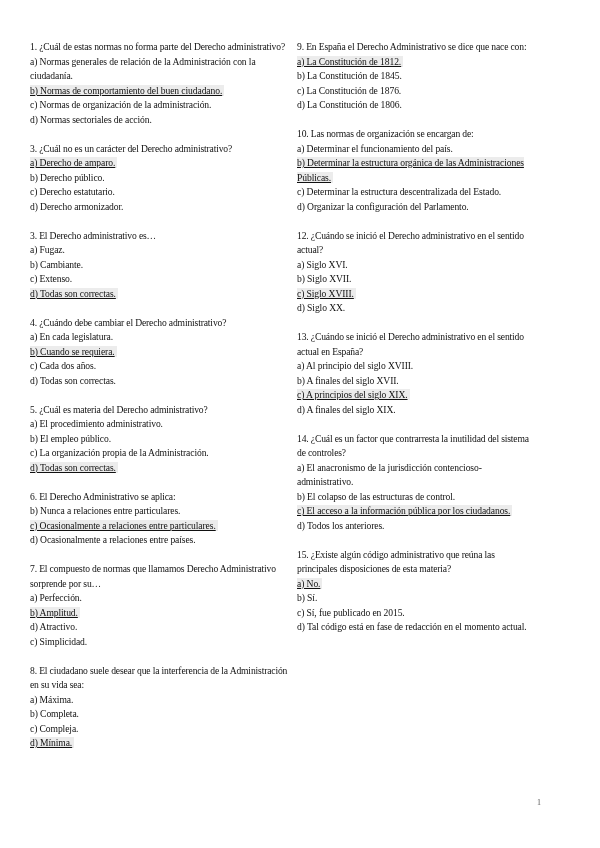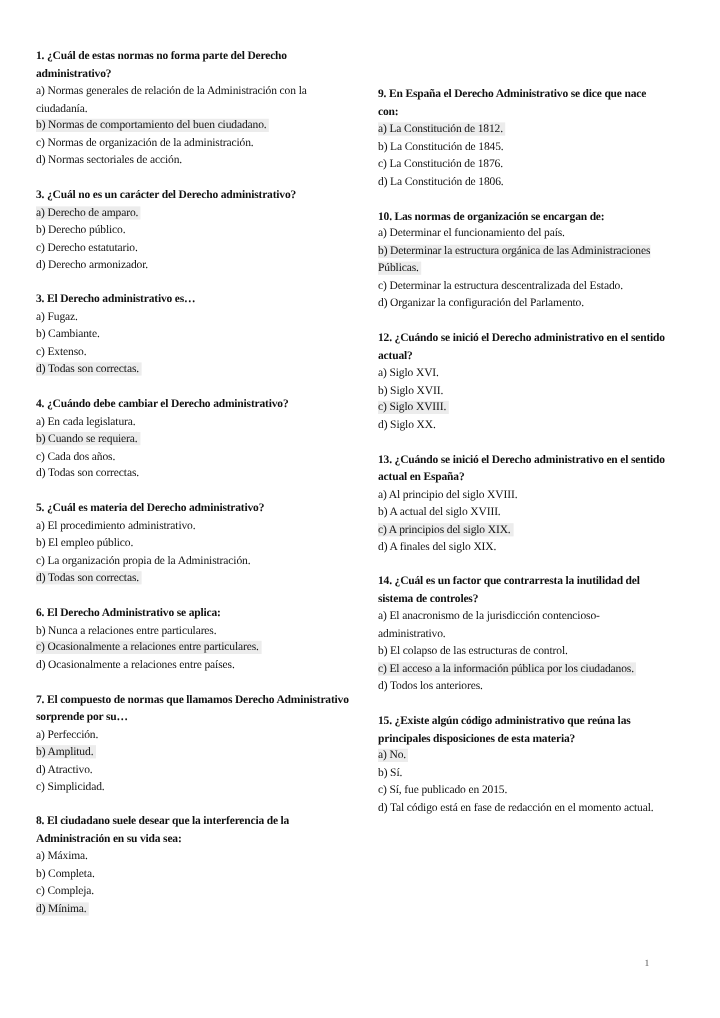--- a/index.html
+++ b/index.html
@@ -1,25 +1,25 @@
 <!DOCTYPE html>
 <html><head>
 <meta charset="utf-8">
 <style>
   html, body { margin: 0; padding: 0; background: #ffffff; }
   body { width: 600px; height: 848px; position: relative; overflow: hidden;
          font-family: "Liberation Serif", "DejaVu Serif", serif; color: #111; }
   .col { position: absolute; top: 40px; }
   .col.left { left: 30px; width: 262px; }
-  .col.right { left: 315px; width: 240px; margin-top: 32px; }
+  .col.right { left: 297px; width: 240px; }
   .q { margin-bottom: 14.5px; }
-  .qt { font-weight: bold; font-size: 9.6px; line-height: 14.5px; letter-spacing: -0.15px; }
+  .qt { font-weight: normal; font-size: 9.6px; line-height: 14.5px; letter-spacing: -0.15px; }
   .opt { font-size: 9.6px; line-height: 14.5px; letter-spacing: -0.1px; }
   .opt span.txt { padding-right: 2px; }
-  .opt.correct span.txt { background: #ececec; }
+  .opt.correct span.txt { background: #ececec; text-decoration: underline; }
   .page-num { position: absolute; left: 537px; top: 798px; font-size: 8px; color: #555; }
 </style>
 </head>
 <body>
 
 <div class="col left">
   <div class="q">
     <div class="qt">1. ¿Cuál de estas normas no forma parte del Derecho administrativo?</div>
     <div class="opt"><span class="txt">a) Normas generales de relación de la Administración con la ciudadanía.</span></div>
     <div class="opt correct"><span class="txt">b) Normas de comportamiento del buen ciudadano.</span></div>
@@ -94,21 +94,21 @@
   <div class="q">
     <div class="qt">12. ¿Cuándo se inició el Derecho administrativo en el sentido actual?</div>
     <div class="opt"><span class="txt">a) Siglo XVI.</span></div>
     <div class="opt"><span class="txt">b) Siglo XVII.</span></div>
     <div class="opt correct"><span class="txt">c) Siglo XVIII.</span></div>
     <div class="opt"><span class="txt">d) Siglo XX.</span></div>
   </div>
   <div class="q">
     <div class="qt">13. ¿Cuándo se inició el Derecho administrativo en el sentido actual en España?</div>
     <div class="opt"><span class="txt">a) Al principio del siglo XVIII.</span></div>
-    <div class="opt"><span class="txt">b) A actual del siglo XVIII.</span></div>
+    <div class="opt"><span class="txt">b) A finales del siglo XVII.</span></div>
     <div class="opt correct"><span class="txt">c) A principios del siglo XIX.</span></div>
     <div class="opt"><span class="txt">d) A finales del siglo XIX.</span></div>
   </div>
   <div class="q">
     <div class="qt">14. ¿Cuál es un factor que contrarresta la inutilidad del sistema de controles?</div>
     <div class="opt"><span class="txt">a) El anacronismo de la jurisdicción contencioso-administrativo.</span></div>
     <div class="opt"><span class="txt">b) El colapso de las estructuras de control.</span></div>
     <div class="opt correct"><span class="txt">c) El acceso a la información pública por los ciudadanos.</span></div>
     <div class="opt"><span class="txt">d) Todos los anteriores.</span></div>
   </div>

